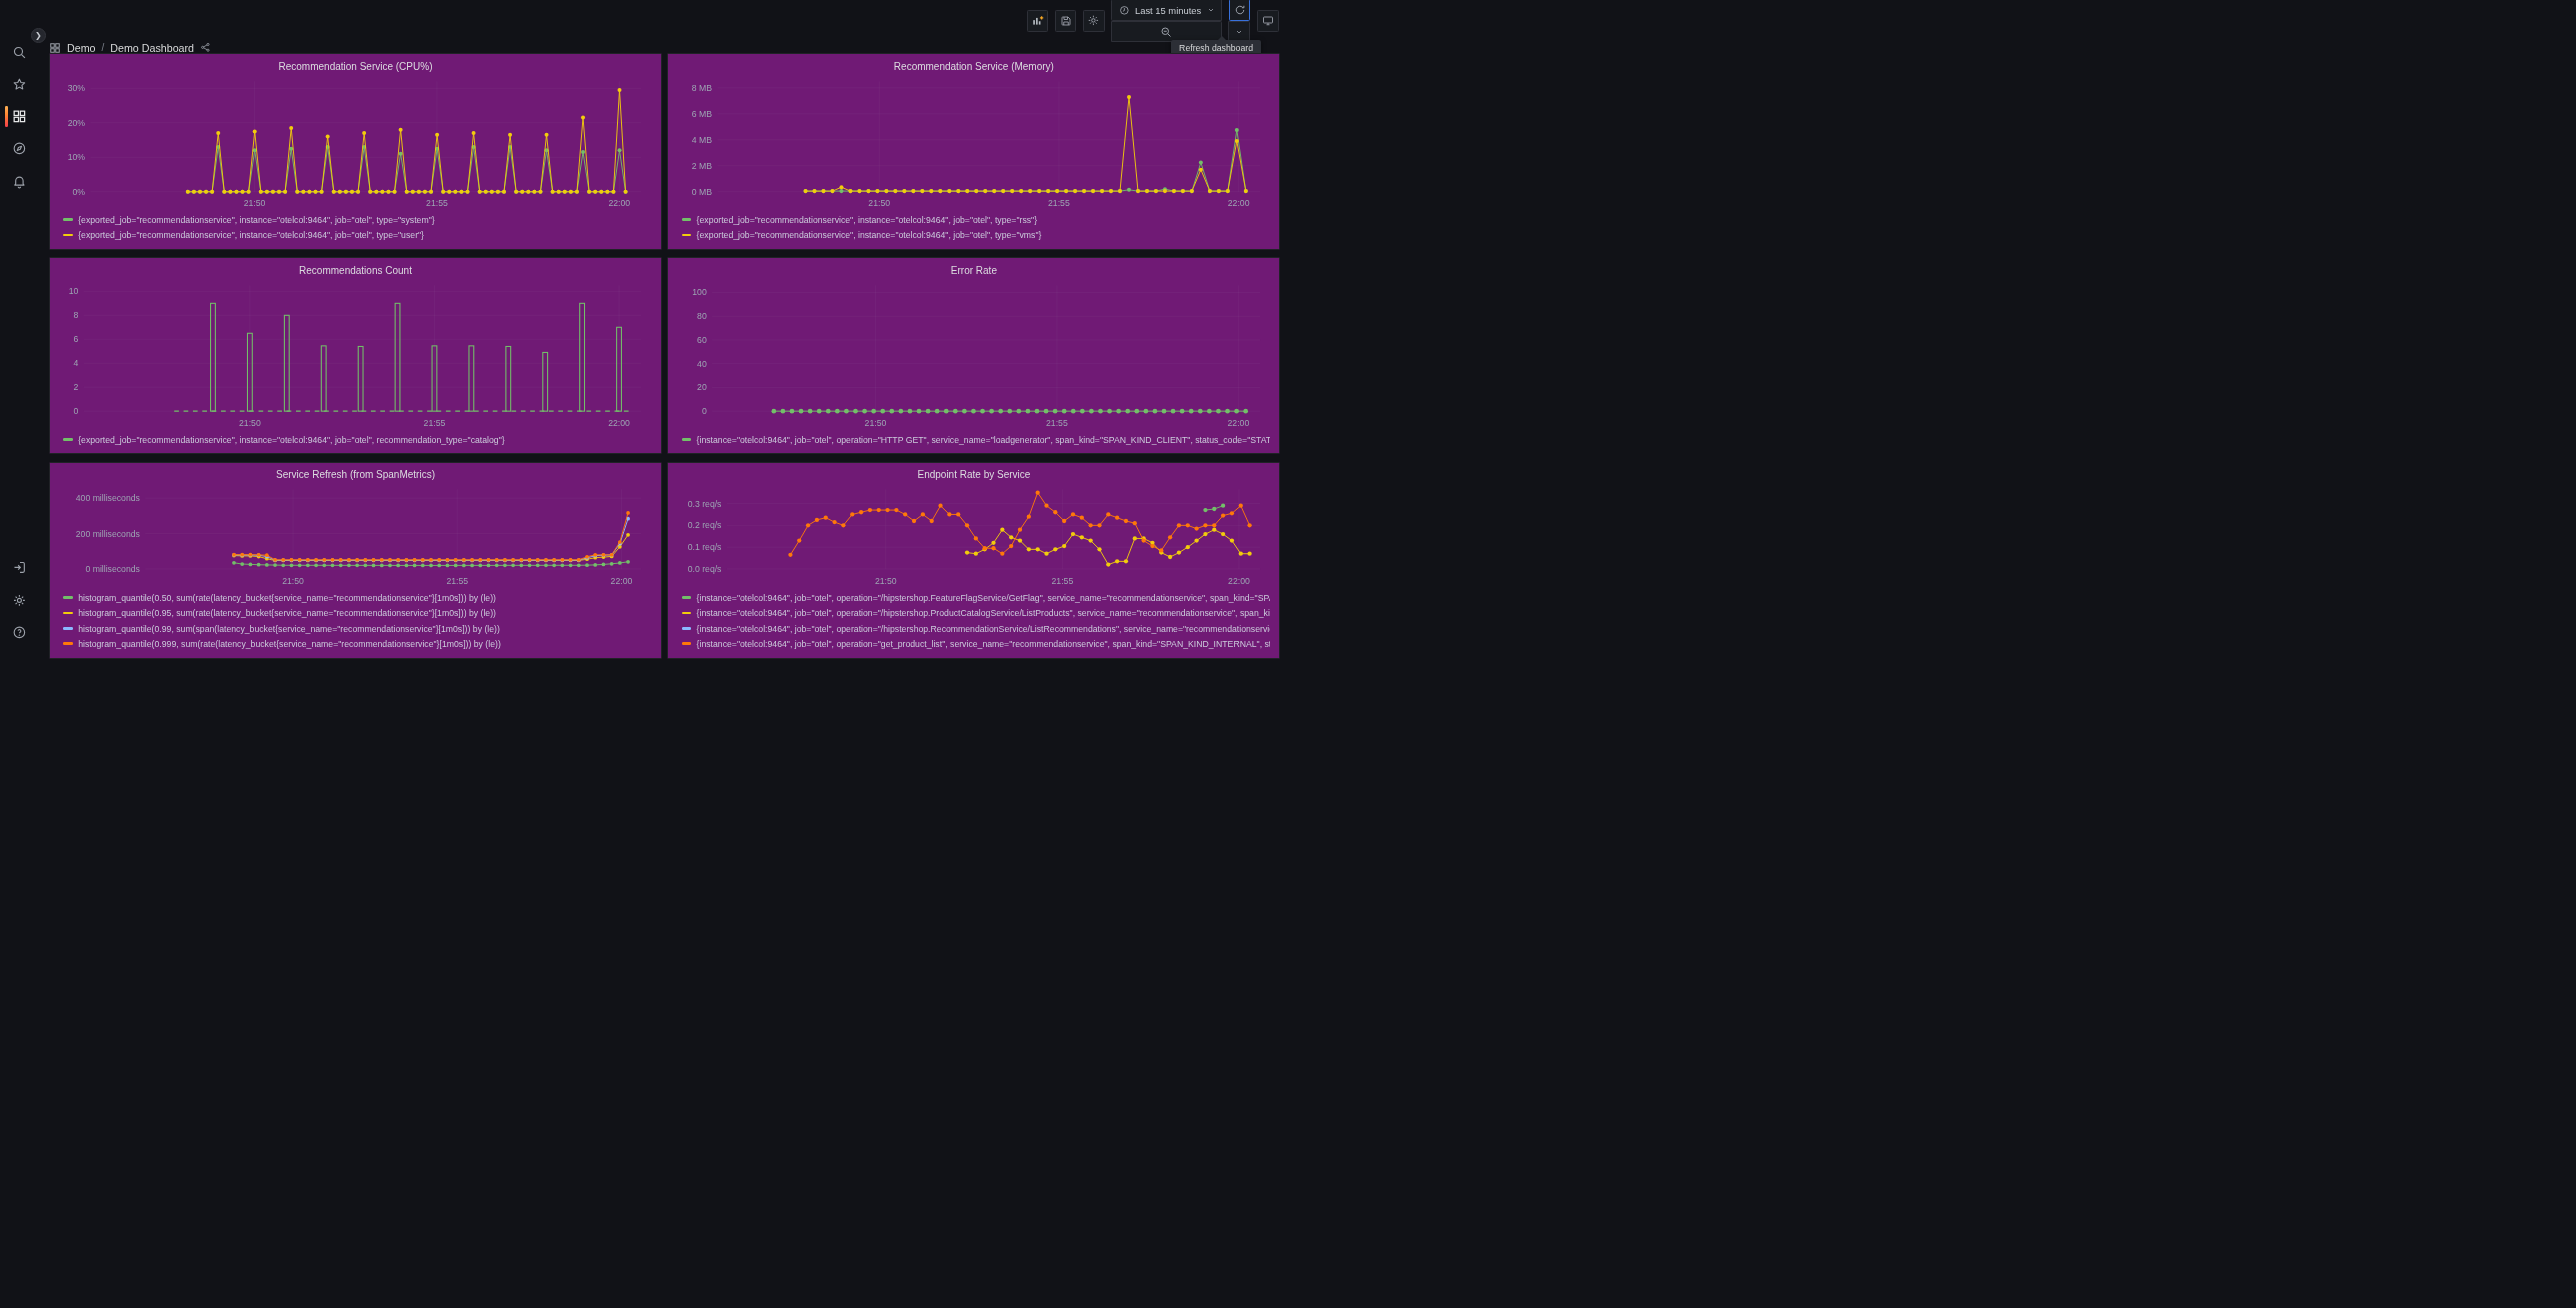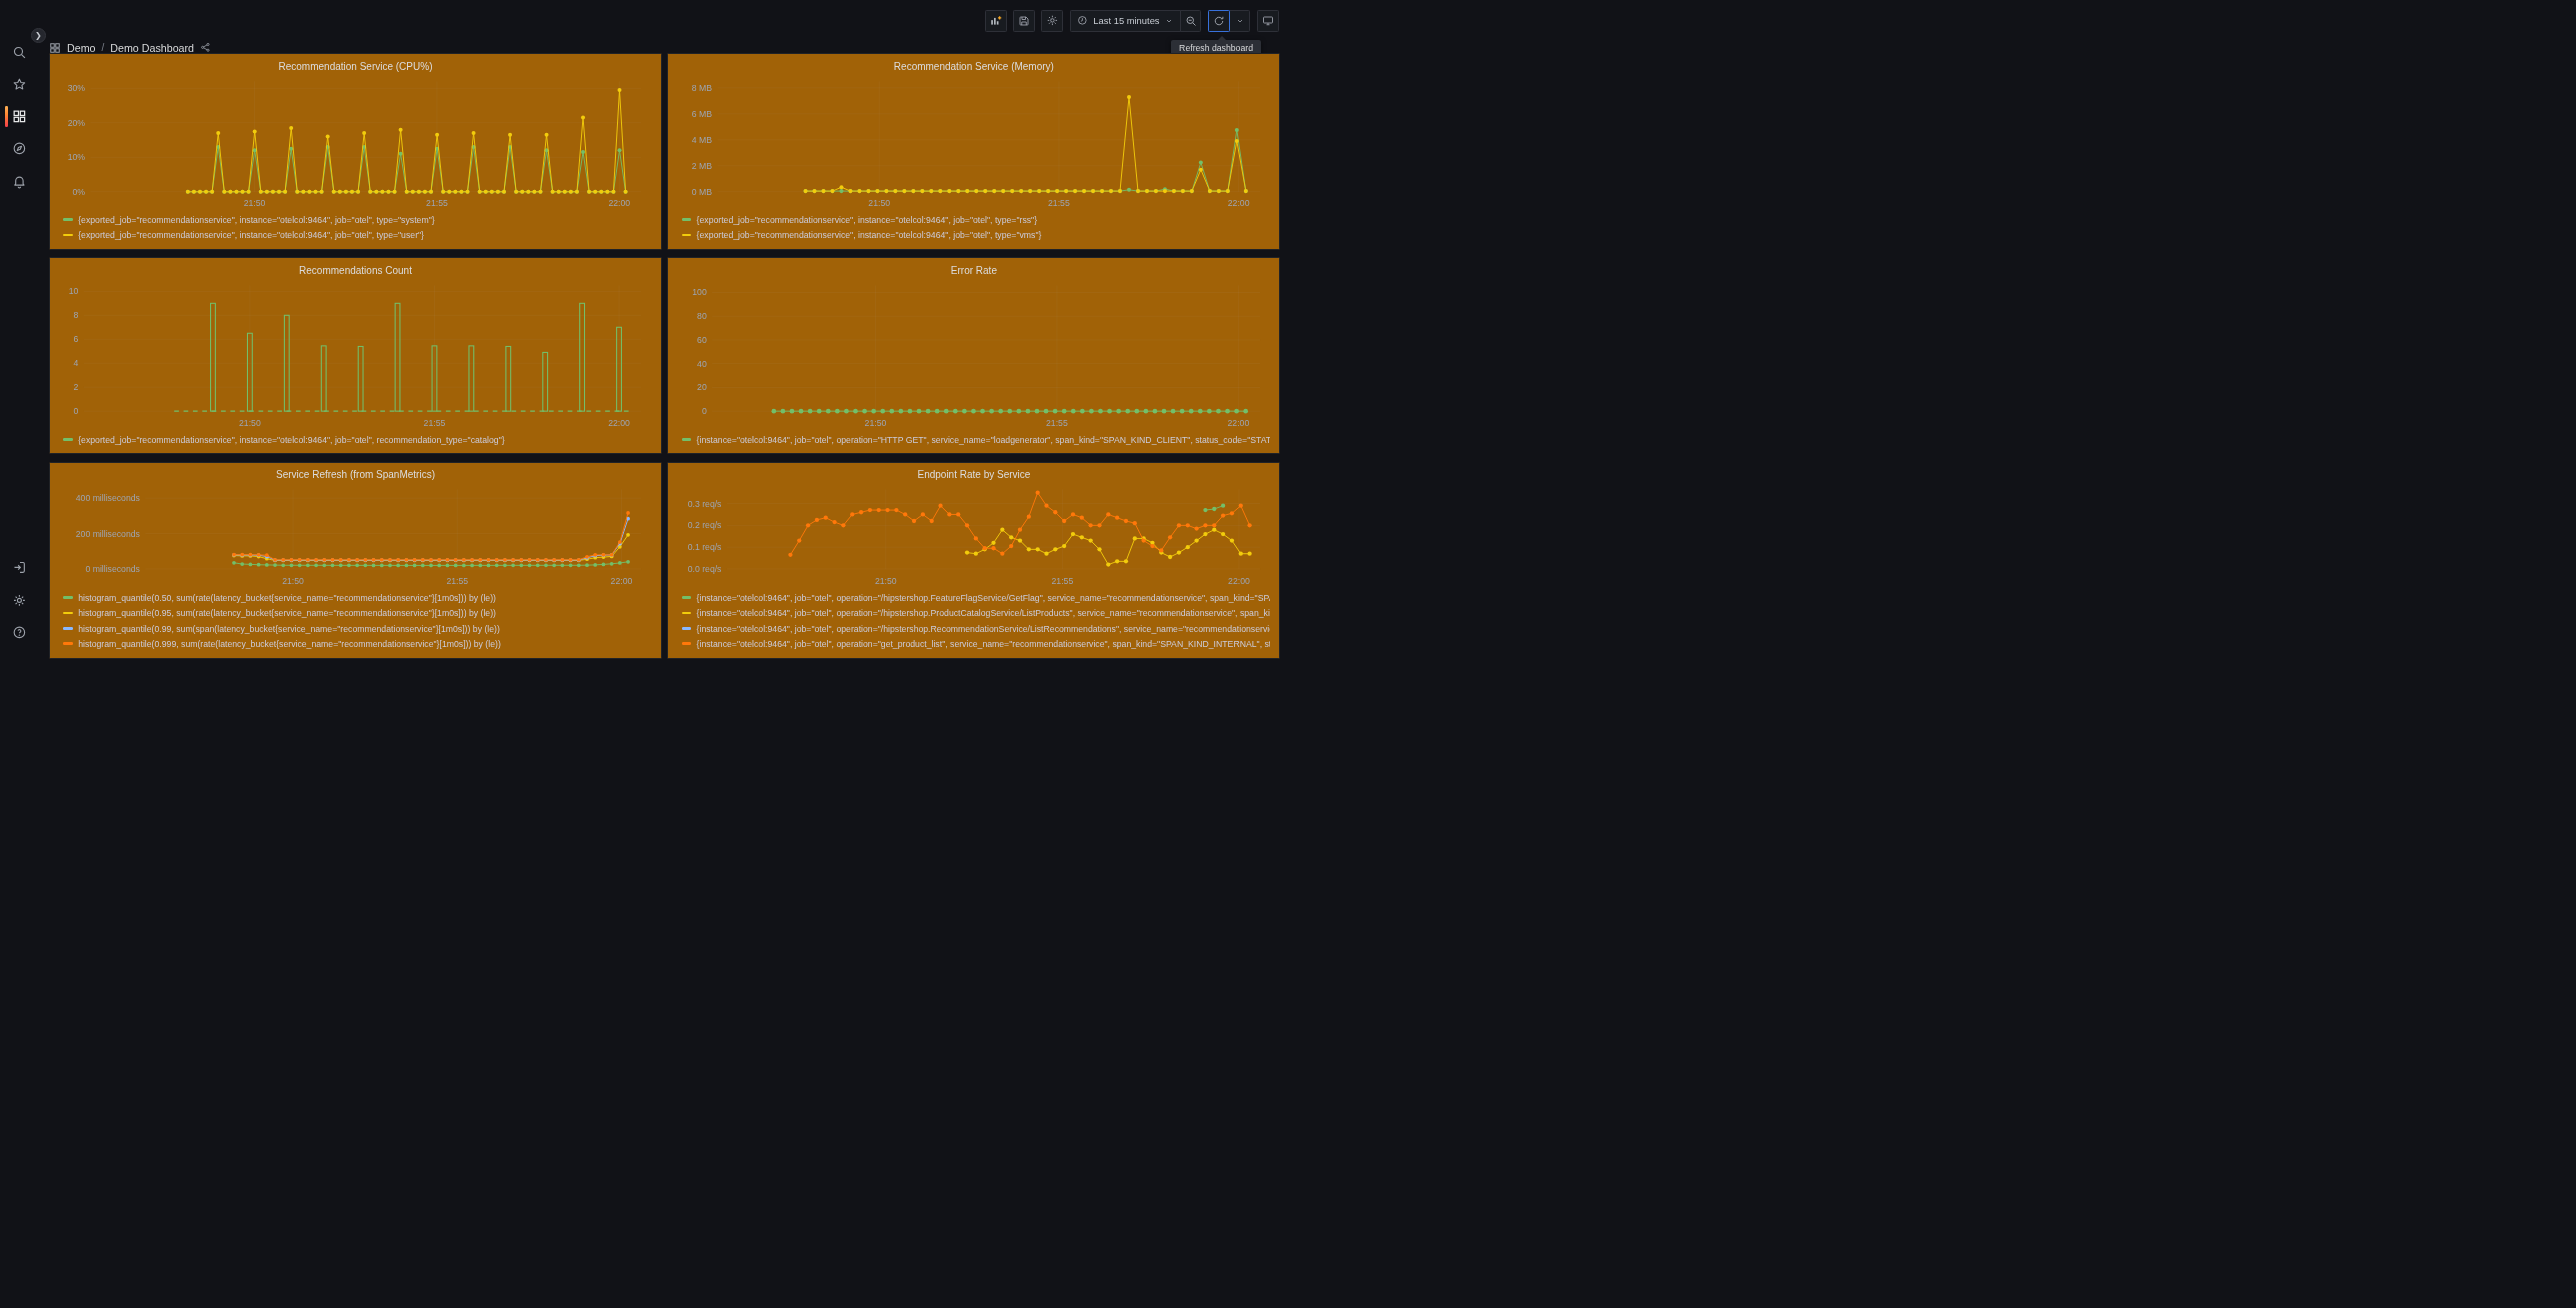--- a/index.html
+++ b/index.html
@@ -20,35 +20,35 @@
 
   
   #topnav { position:absolute; left:0; top:0; width:1288px; height:41px; background:#111217; }
   #logo { position:absolute; left:9.4px; top:10.7px; width:19px; height:19px; cursor:pointer; }
   #breadcrumb { position:absolute; left:49px; top:0; height:41px; display:flex; align-items:center; gap:6px;margin-top:27px; }
   #breadcrumb .crumb { font-size:10.7px; color:#d8d9da; cursor:pointer; }
   #breadcrumb .sep { color:#787d87; font-size:10px; }
   #toolbar { position:absolute; right:9.4px; top:10px; height:21.5px; display:flex; align-items:center; gap:6.7px; }
   .tb-btn { height:21.5px; min-width:21.5px; border:0.7px solid #2e3038; background:#181b20; border-radius:1.3px;
             display:flex; align-items:center; justify-content:center; cursor:pointer; color:#b4bac1; }
-  .tb-group { display:flex; }
+  .tb-group { display:flex;flex-direction:column; }
   .tb-group .tb-btn { border-radius:0; margin-left:-0.7px; }
   .tb-group .tb-btn:first-child { border-radius:1.3px 0 0 1.3px; margin-left:0; }
   .tb-group .tb-btn:last-child { border-radius:0 1.3px 1.3px 0; }
   #time-picker { padding:0 6.7px; gap:5.4px; font-size:9.4px; color:#c7ccd3; white-space:nowrap; }
   #refresh-btn { border:1.3px solid #3871dc; border-radius:1.3px; z-index:2; }
   #tooltip { position:absolute; right:27px; top:40px; background:#2c2f36; color:#d8d9da; font-size:8.7px;
              padding:3.4px 8px; border-radius:2px; box-shadow:0 1.3px 5.4px rgba(0,0,0,.5); white-space:nowrap; }
   #tooltip::before { content:""; position:absolute; top:-4px; right:35px; border:4px solid transparent;
                      border-bottom-color:#2c2f36; border-top:none; }
 
   
   #grid { position:absolute; left:49px; top:53px; display:grid;
           grid-template-columns:613px 613px; grid-auto-rows:197px; column-gap:5.4px; row-gap:7.4px; }
-  .panel { background:#a16207; border:0.7px solid #202226; border-radius:1.3px; padding:2.7px 9.4px 5.4px; overflow:hidden;
+  .panel { background:#701a75; border:0.7px solid #202226; border-radius:1.3px; padding:2.7px 9.4px 5.4px; overflow:hidden;
            display:flex; flex-direction:column; }
   .panel-title { height:19px; line-height:19px; text-align:center; font-size:10px; font-weight:500;
                  color:#dcdde0; cursor:pointer; white-space:nowrap; }
   .chart { width:100%; cursor:crosshair; }
   .chart.rows-2 { height:138px; }
   .chart.rows-1 { height:153px; }
   .chart.rows-4 { height:107px; }
   .legend { padding-top:1.3px; }
   .legend-row { height:15.4px; line-height:15.4px; font-size:8.7px; color:#ccccdc; white-space:nowrap;
                 overflow:hidden; cursor:pointer; }

